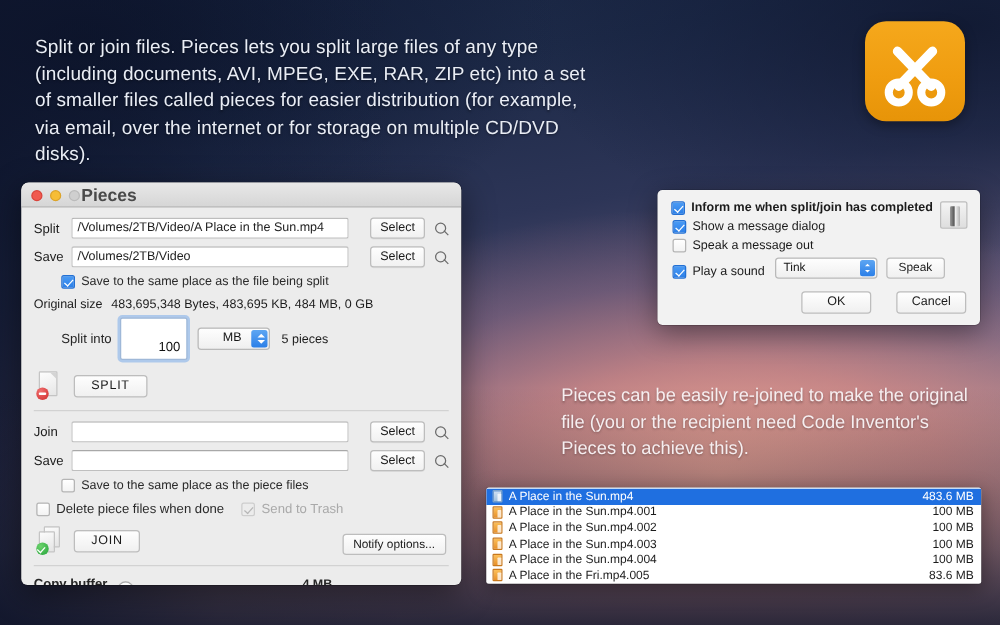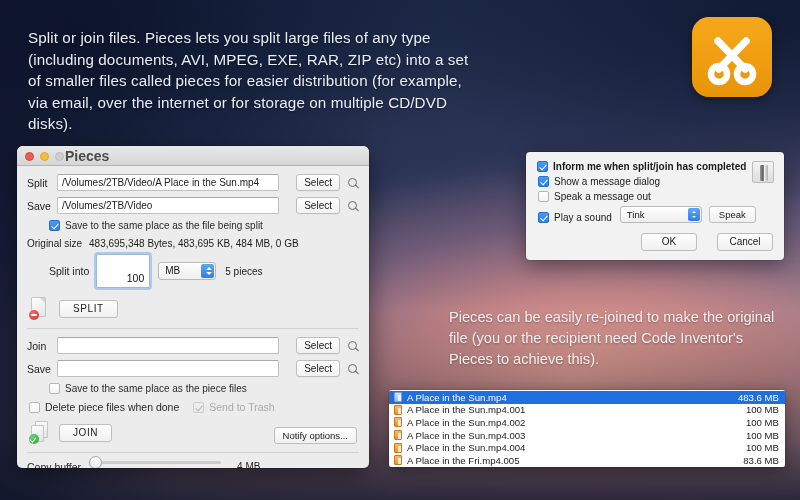--- a/index.html
+++ b/index.html
@@ -139,21 +139,21 @@
   .numfield {
     width:54px; height:17px; background:#fff;
     border:1px solid #9fb8d8; border-radius:2px;
     font-size:10.5px; color:#111; text-align:right; padding:16px 5px; line-height:15px;
     box-shadow:0 0 0 2px rgba(100,160,235,0.45);
   }
   .popup {
     margin-left:8px; width:58px; height:18px; position:relative;
     background:linear-gradient(180deg,#fefefe,#efefef);
     border:1px solid #b9b9b9; border-radius:3px;
-    font-size:10px; color:#161616; line-height:16px; padding-left:6px;
+    font-size:10px; color:#161616; line-height:16px; padding-left:19px;
   }
   .popup .arrows{
     position:absolute; right:1px; top:1px; width:13px; height:14px;
     background:linear-gradient(180deg,#5ea6f2,#2b7fe8); border-radius:2px;
   }
   .popup .arrows::before{content:"";position:absolute;left:4.5px;top:3px;
     border-left:3px solid transparent;border-right:3px solid transparent;border-bottom:3px solid #fff;}
   .popup .arrows::after{content:"";position:absolute;left:4.5px;top:8px;
     border-left:3px solid transparent;border-right:3px solid transparent;border-top:3px solid #fff;}
   .pieces-txt { margin-left:9px; font-size:10px; color:#1c1c1c; }
@@ -184,21 +184,21 @@
   .joinicon { width:21px; height:23px; position:relative; margin-right:9px; }
   .joinicon .p1,.joinicon .p2 {
     position:absolute; width:13px; height:17px;
     background:linear-gradient(160deg,#fcfcfc,#e4e4e4);
     border:0.5px solid #c4c4c4; border-radius:1px;
   }
   .joinicon .p1 { left:6px; top:0; }
   .joinicon .p2 { left:2px; top:4px; }
   .hr { height:1px; background:#d2d2d2; margin:2px 0 8px 0; }
 
-  .sliderrow { display:flex; align-items:flex-start; margin:3px 0 6px 0; }
+  .sliderrow { display:flex; align-items:flex-end; margin:3px 0 6px 0;font-weight:bold; }
   .sl-lbl { font-size:10.5px; margin-right:8px; }
   .track { width:132px; height:3px; background:#cdcdcd; border-radius:2px; position:relative; }
   .knob {
     position:absolute; left:0px; top:-5px; width:13px; height:13px; border-radius:50%;
     background:linear-gradient(180deg,#fff,#e9e9e9); border:0.5px solid #a8a8a8;
     box-shadow:0 0.5px 1px rgba(0,0,0,0.2);
   }
   .sl-val { margin-left:16px; font-size:10px; }
   .botchk { display:flex; align-items:center; margin:2px 0; }
   .notifybtn {

